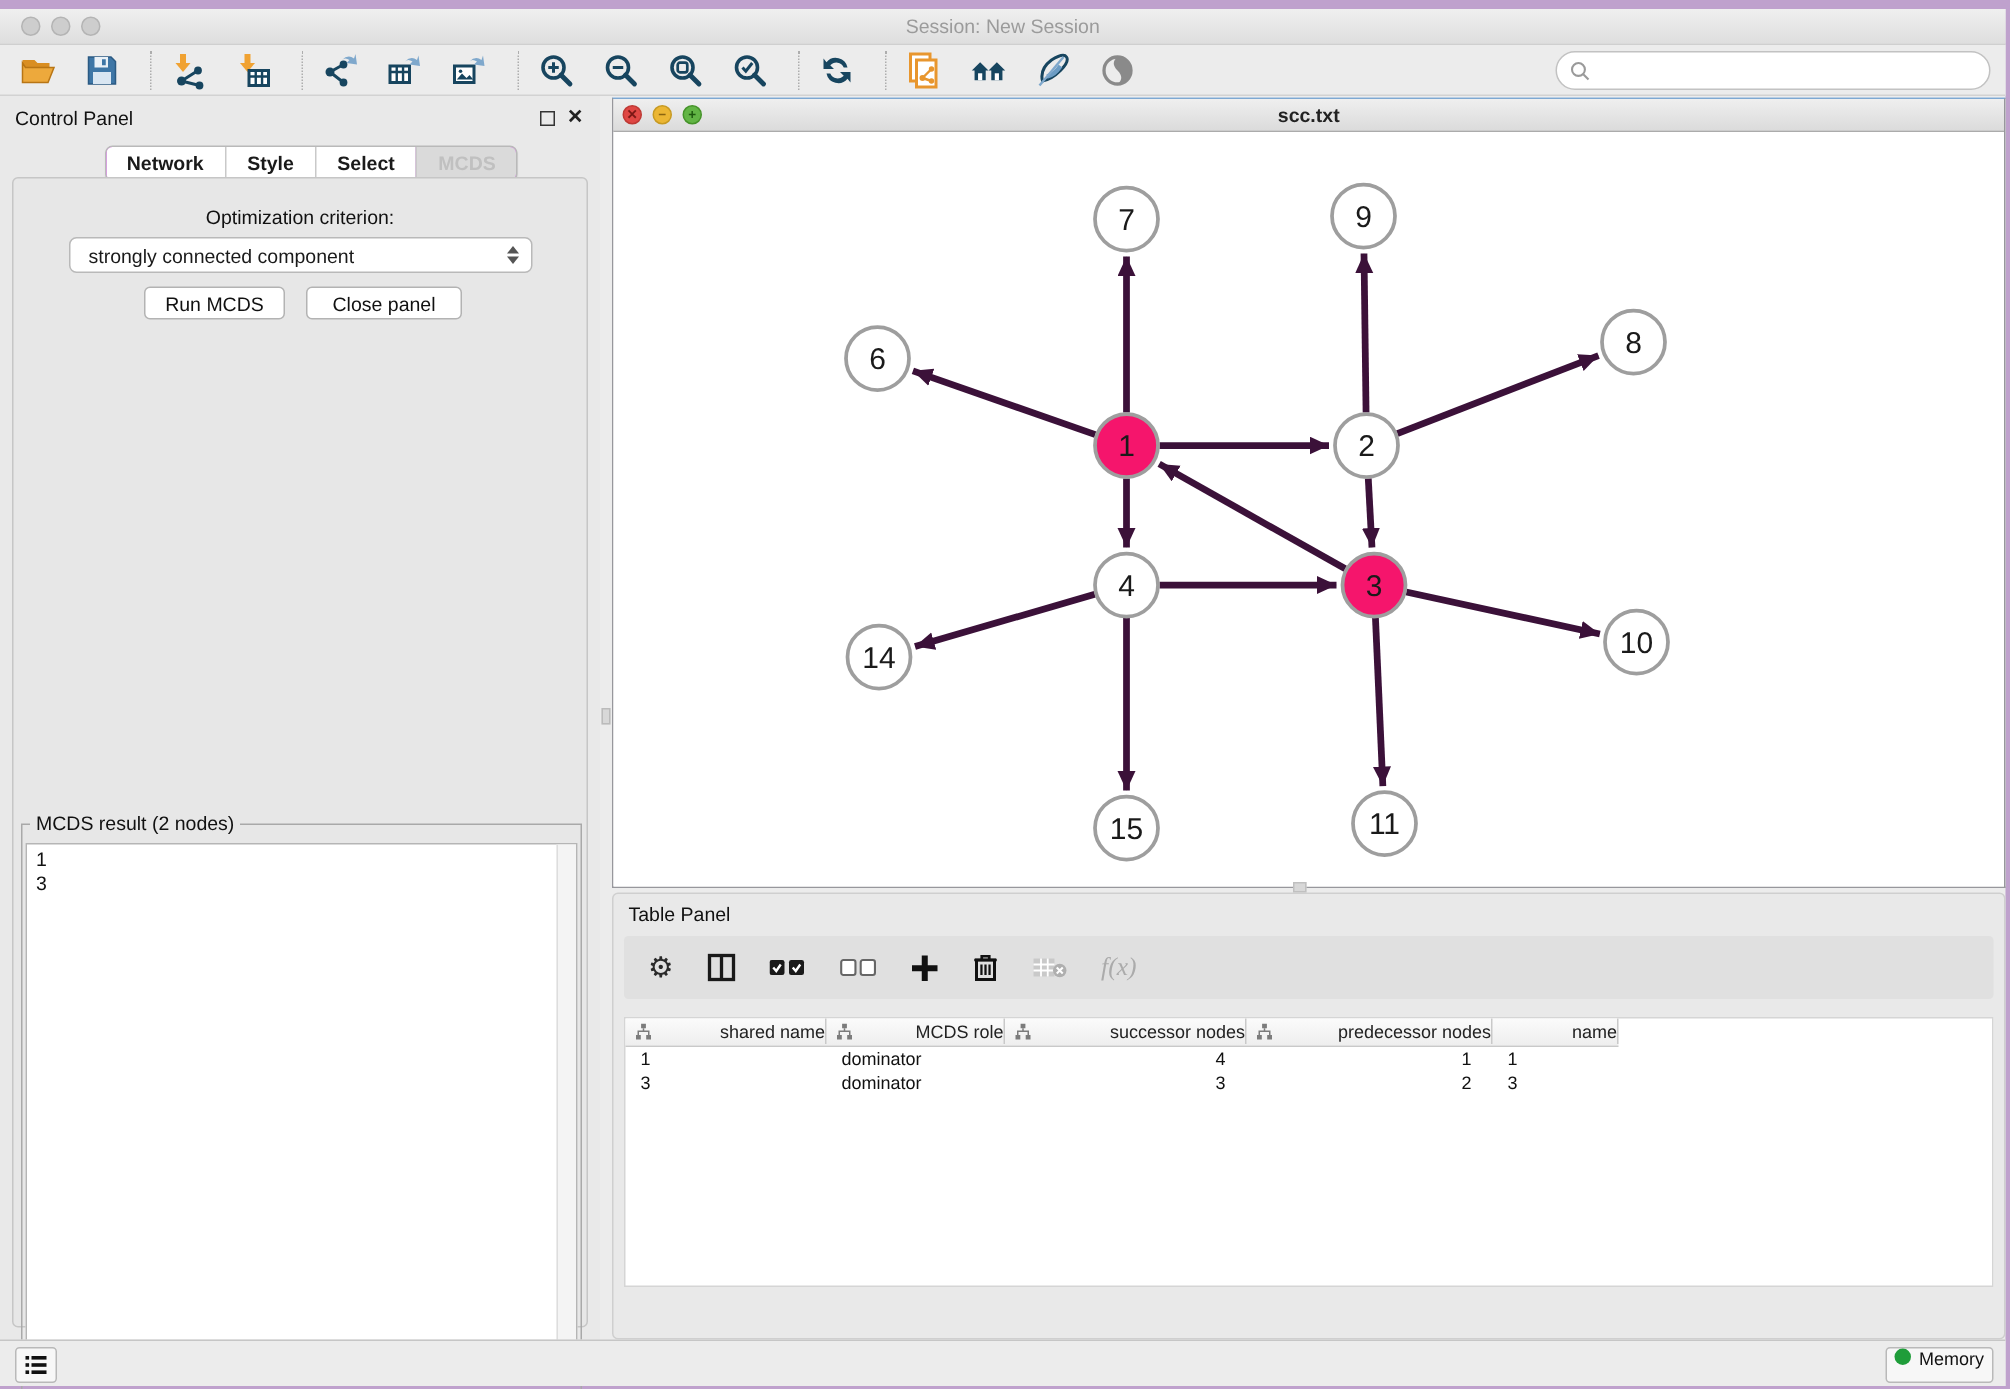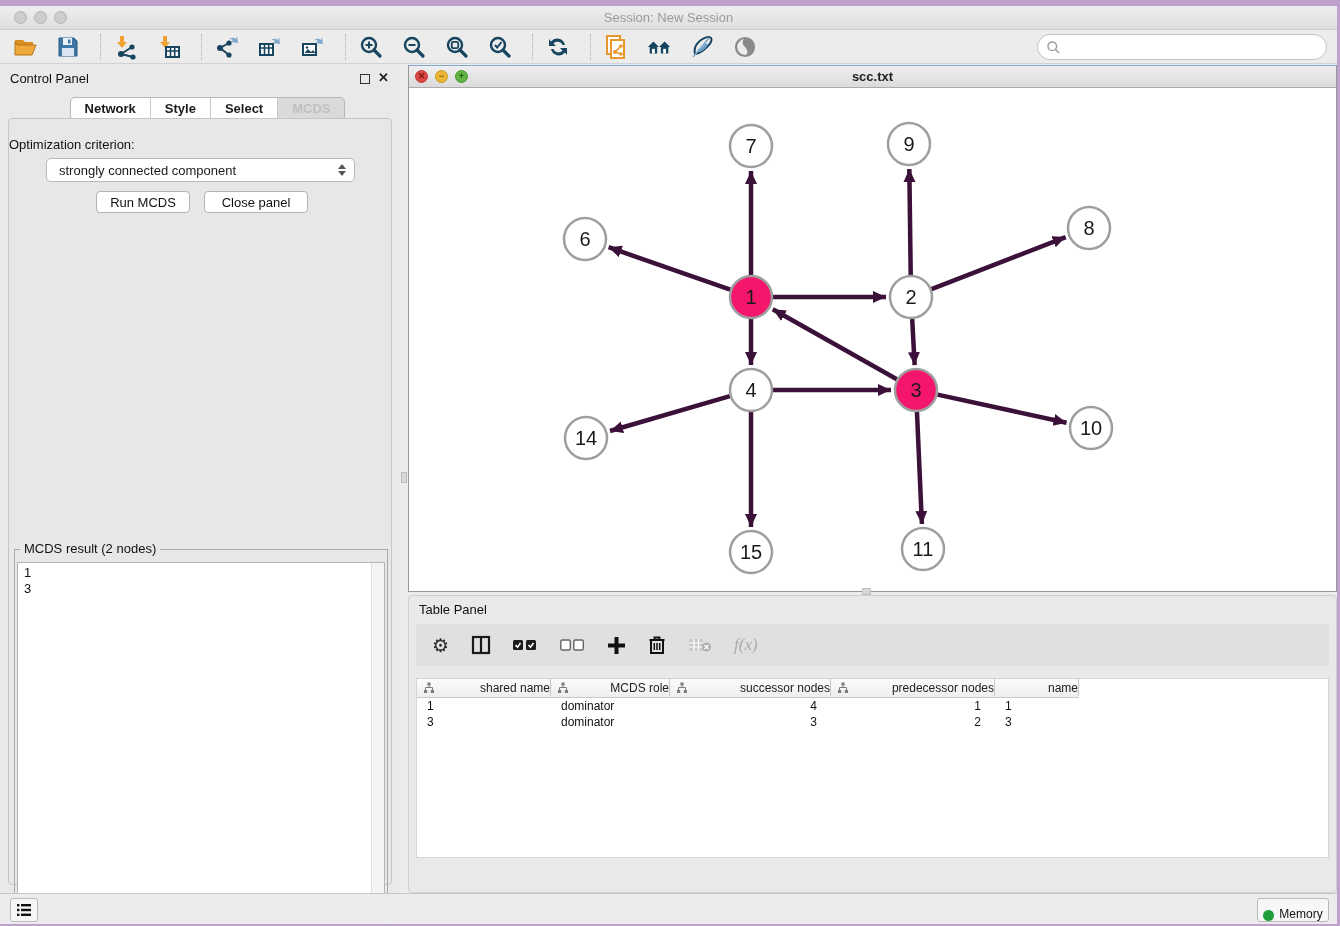--- a/index.html
+++ b/index.html
@@ -36,21 +36,21 @@
   .panel-float { position:absolute; width:10px; height:10px; border:1.5px solid #333; }
   .panel-close { position:absolute; font-size:13px; font-weight:bold; color:#222; line-height:10px; }
   .cp-tabs { position:absolute; top:33px; left:0; right:0; display:flex; justify-content:center; }
   .tabgroup { display:inline-flex; border:1px solid #B9B9B9; border-radius:5px; overflow:hidden; background:#d946ef;
     box-shadow:0 1px 1px rgba(0,0,0,0.08);margin-left:15px; }
   .tab { padding:3px 14px 4px; font-size:13px; font-weight:bold; color:#1A1A1A; border-left:1px solid #C9C9C9; background:#fff; cursor:default; white-space:nowrap; }
   .tab:first-child { border-left:none; }
   .tab.selected { background:#DADADA; color:#C0C0C0; }
   .cp-card { position:absolute; left:8px; top:54px; width:384px; height:767px;
     background:#E7E7E7; border:1px solid #C6C6C6; border-radius:4px; }
-  .opt-label { position:absolute; left:0; right:0; top:18px; font-size:13px; color:#111; }
+  .opt-label { position:absolute; left:0; right:0; top:18px; text-align:center; font-size:13px; color:#111; }
   .dropdown { position:absolute; left:37px; top:39px; width:309px; height:24px; background:#fff;
     border:1px solid #B9B9B9; border-radius:5px; display:flex; align-items:center; padding:0 8px 0 12px; font-size:13px; }
   .dropdown .dd-text { flex:1; }
   .dd-arrows { display:flex; flex-direction:column; gap:2px; align-items:center; }
   .dd-arrows i { display:block; width:0; height:0; border-left:4px solid transparent; border-right:4px solid transparent; }
   .dd-up { border-bottom:5px solid #555; }
   .dd-down { border-top:5px solid #555; }
   .cp-btn { position:absolute; top:72px; height:22px; background:#FFF; border:1px solid #B3B3B3; border-radius:4px;
     font-size:13px; color:#111; display:flex; align-items:center; justify-content:center; cursor:default; }
   .groupbox { position:absolute; left:5px; top:430px; width:374px; height:384px; border:1px solid #A9A9A9; }
@@ -94,21 +94,21 @@
   .grid-row { position:absolute; left:0; height:16px; display:flex; font-size:12px; color:#111; }
   .gr-cell { height:16px; display:flex; align-items:center; }
   .tp-tabs { position:absolute; left:0; right:0; top:268px; display:flex; justify-content:center; }
 
   
   .status-bar { position:absolute; top:893px; left:0; width:1337px; height:31px;
     background:#ECECEC; border-top:1px solid #C6C6C6; }
   .list-btn { position:absolute; left:10px; top:4px; width:28px; height:24px; background:#F7F7F7;
     border:1px solid #B9B9B9; border-radius:3px; display:flex; align-items:center; justify-content:center; cursor:default; }
   .memory-btn { position:absolute; right:8px; top:4px; width:72px; height:24px; background:#F7F7F7;
-    border:1px solid #B9B9B9; border-radius:3px; display:flex; align-items:flex-end; justify-content:center; gap:5px;
+    border:1px solid #B9B9B9; border-radius:3px; display:flex; align-items:flex-start; justify-content:center; gap:5px;
     font-size:12px; color:#111; cursor:default; }
   .mem-dot { width:11px; height:11px; border-radius:50%; background:#1F9D3A; }
 </style>
 </head>
 <body>
 
 <div class="app-bg"></div>
 
 <div class="titlebar">
   <div class="lights">

